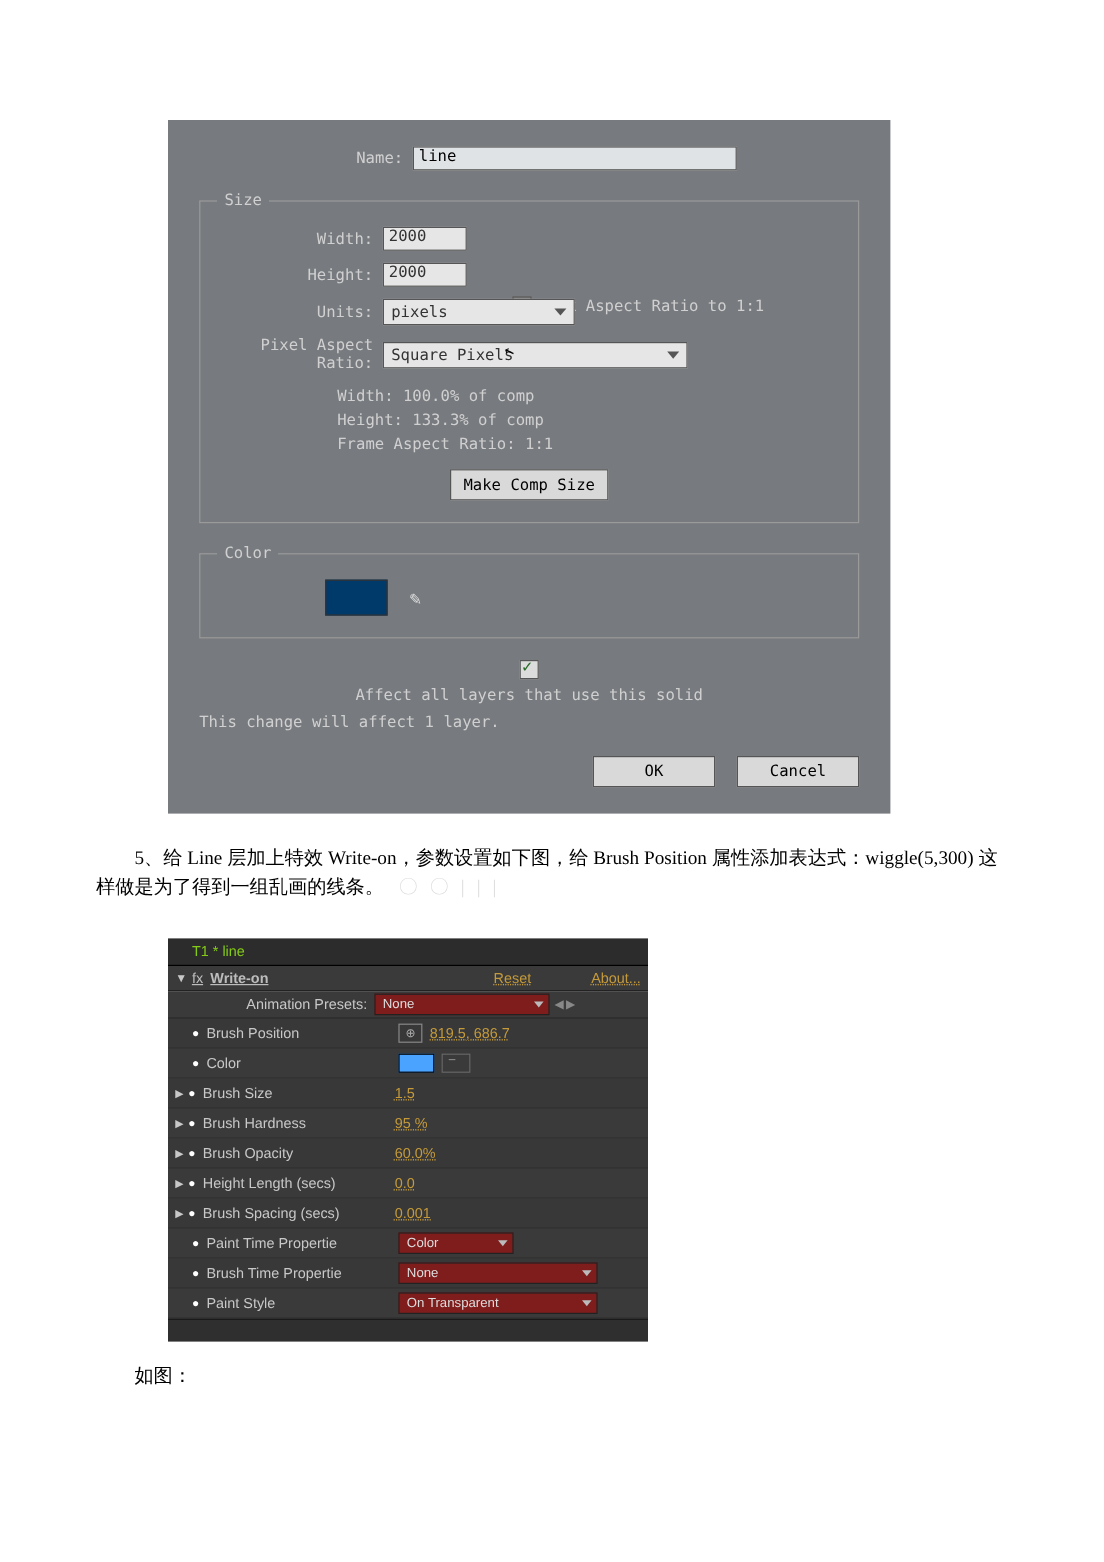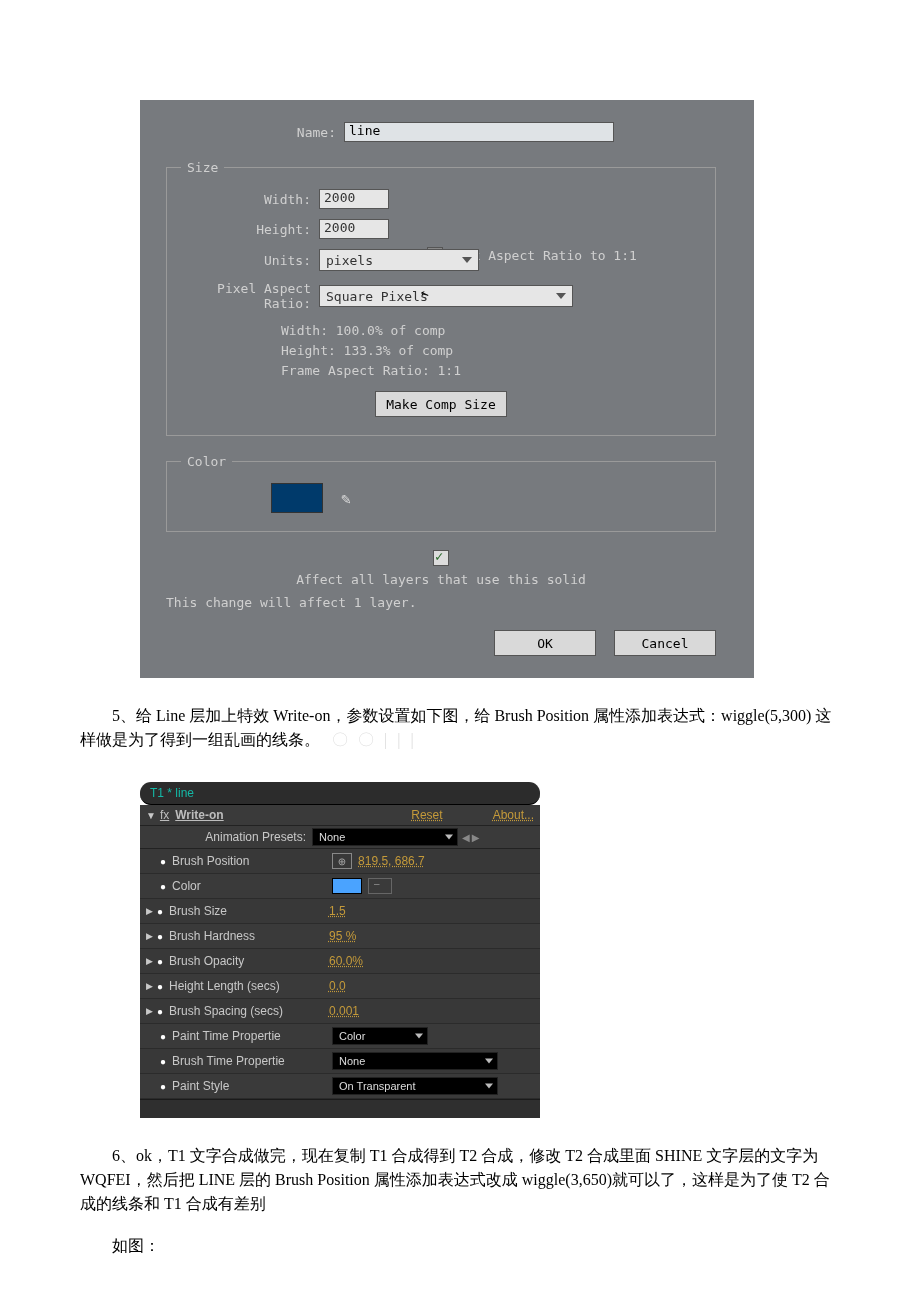--- a/index.html
+++ b/index.html
@@ -12,21 +12,21 @@
     color: #000;
   }
   .page {
     padding: 0 80px 40px 80px;
   }
   
   .dialog {
     width: 550px;
     margin: 100px 0 0 60px;
     background: #777a7e;
-    padding: 22px 38px 22px 26px;
+    padding: 22px 26px 22px 26px;
     font-family: "SimSun", Consolas, monospace;
     font-size: 13px;
     color: #d0d0d0;
     position: relative;
   }
   .row { display: flex; align-items: center; margin-bottom: 10px; }
   .row .lab {
     width: 170px;
     text-align: right;
     padding-right: 8px;
@@ -146,24 +146,23 @@
   
   .panel {
     width: 400px;
     margin: 14px 0 0 60px;
     font-family: Arial, "Microsoft YaHei", sans-serif;
     font-size: 12px;
     color: #c8c8c8;
   }
   .panel .tab {
     background: #2c2c2c;
-    color: #14b8a6;
-    padding: 4px 10px;
+    color: #84cc16;
+    padding: 4px 20px;
     border-bottom: 1px solid #000;
-    border-radius: 11px;
   }
   .panel .hdr {
     background: #3a3a3a;
     display: flex;
     align-items: center;
     padding: 3px 6px;
     border-bottom: 1px solid #222;
   }
   .panel .hdr .tw { color: #c8c8c8; margin-right: 4px; font-size: 10px;}
   .panel .hdr .fx {
@@ -211,21 +210,21 @@
     width: 22px; height: 14px;
     border: 1px solid #666;
     display: inline-block;
     position: relative;
   }
   .panel .eyed2::before {
     content: "⎯";
     position: absolute; left: 5px; top: -2px; color: #aaa; font-size: 11px;
   }
   .panel .dd {
-    background: #000000;
+    background: #7f1d1d;
     border: 1px solid #222;
     color: #ddd;
     padding: 0 18px 0 6px;
     height: 16px;
     display: inline-flex;
     align-items: center;
     position: relative;
     font-size: 11px;
   }
   .panel .dd .tri3 {
@@ -428,16 +427,15 @@
               <span>On Transparent</span>
               <span class="tri3"></span>
             </span>
           </div>
         </div>
       <div class="srow-end"></div>
     </div>
     <div class="scroll" style="margin-top:0"></div>
   </div>
 
-  <p class="para" style="text-indent:2em;">6、ok，T1 文字合成做完，现在复制 T1 合成得到 T2 合成，修改 T2 合成里面 SHINE 文字层的文字为 WQFEI，然后把 LINE 层的 Brush Position 属性添加表达式改成 wiggle(3,650)就可以了，这样是为了使 T2 合成的线条和 T1 合成有差别</p>
   <p class="para" style="text-indent:2em;margin-top:18px;">如图：</p>
 
 </div>
 
 </body></html>

